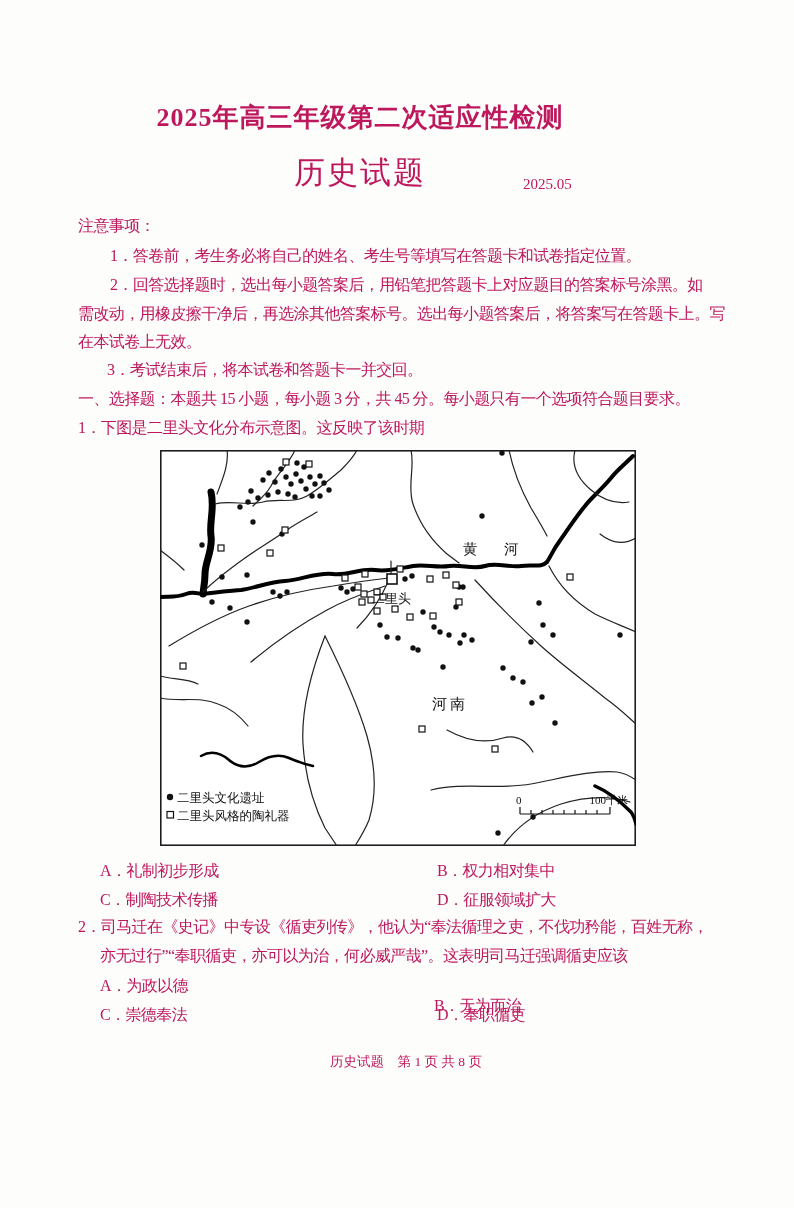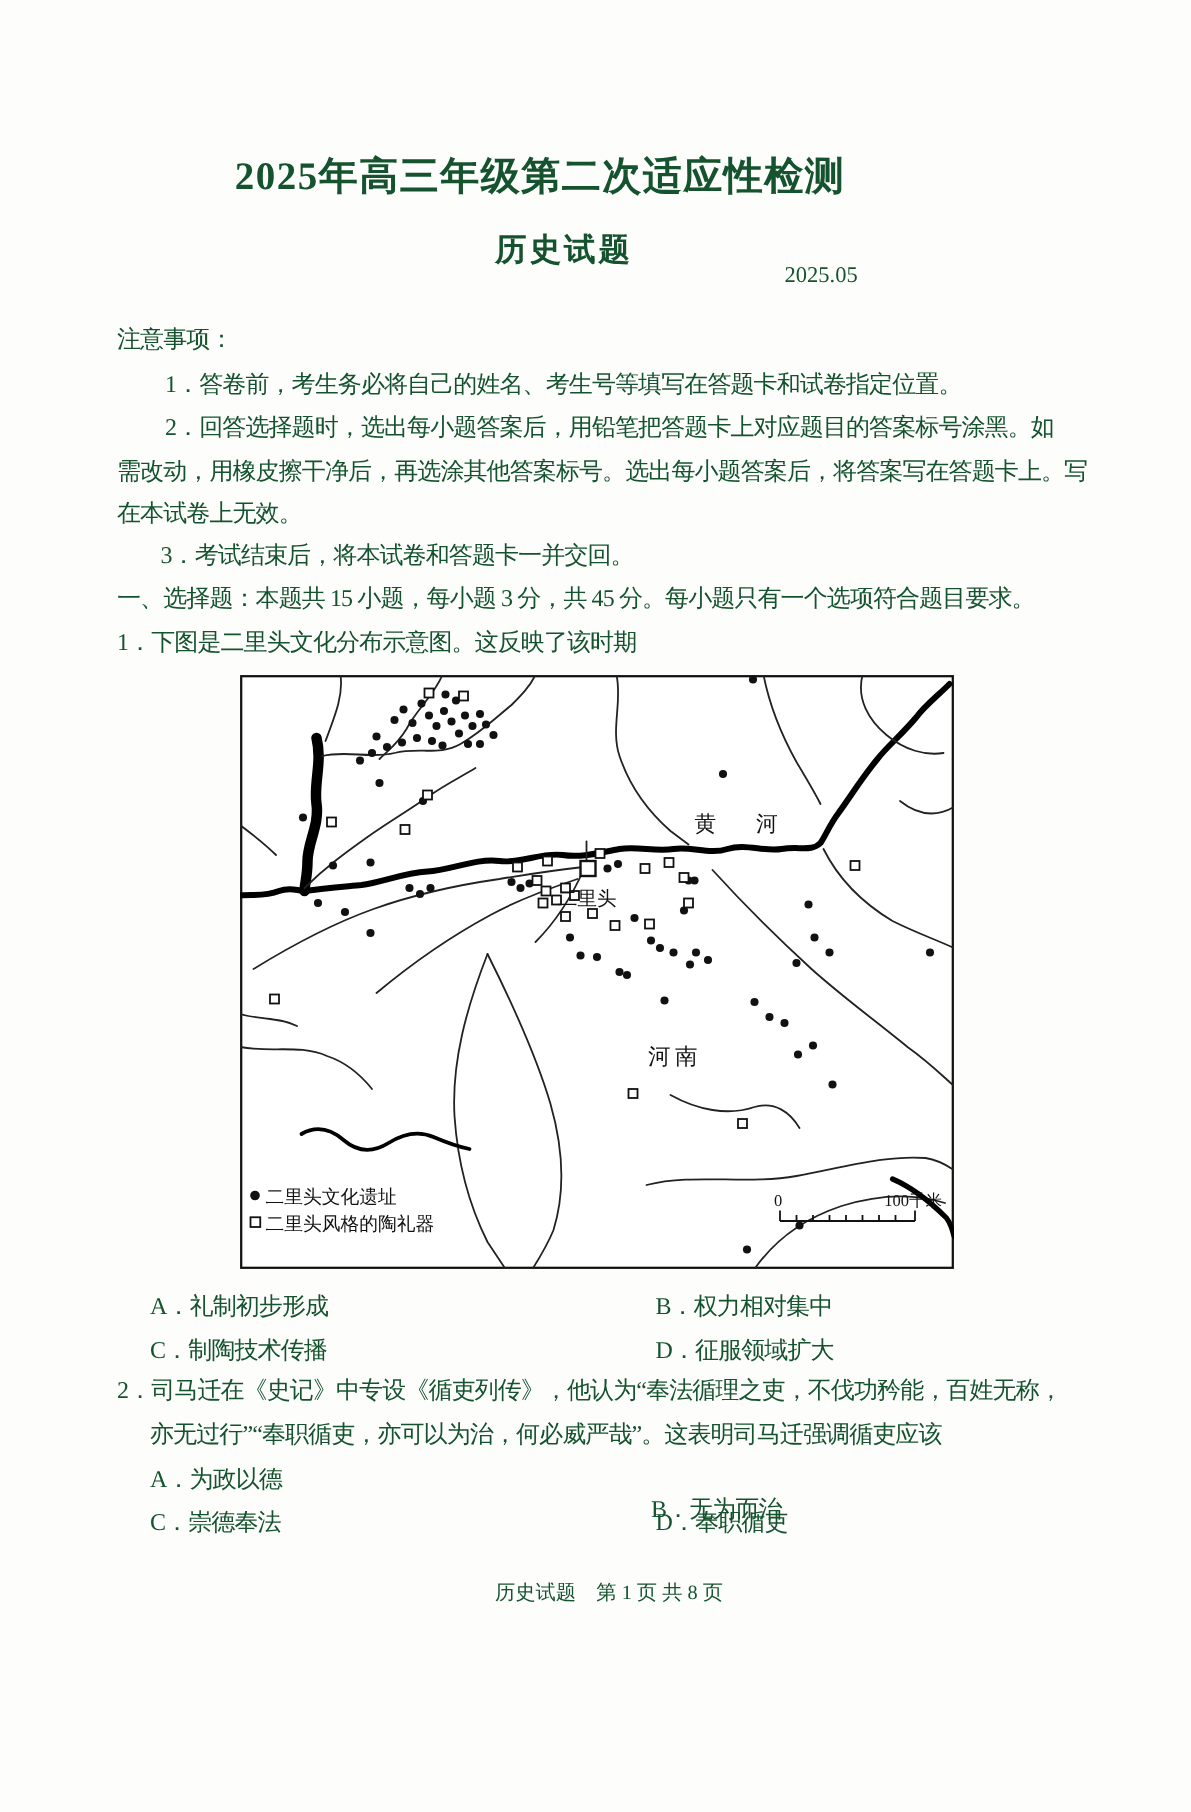--- a/index.html
+++ b/index.html
@@ -1,22 +1,22 @@
 <!DOCTYPE html>
 <html><head>
 <meta charset="utf-8">
 <style>
   html,body{margin:0;padding:0;background:#888;}
   #page{
     position:relative;width:794px;height:1208px;background:#fdfdfc;margin:0 auto;
-    font-family:"Liberation Serif","DejaVu Serif",serif;color:#14532d;overflow:hidden;
+    font-family:"Liberation Serif","DejaVu Serif",serif;color:#be185d;overflow:hidden;
   }
   .tline{position:absolute;white-space:pre;}
   .title1{left:0;top:100px;width:720px;text-align:center;font-size:26px;font-weight:bold;letter-spacing:1px;}
-  .title2{left:16px;top:152px;width:720px;text-align:center;font-size:21px;font-weight:bold;letter-spacing:2px;}
+  .title2{left:0;top:152px;width:720px;text-align:center;font-size:31px;font-weight:normal;letter-spacing:2px;}
   .exam-date{left:523px;top:176px;font-size:15px;}
   .body-line{font-size:16px;letter-spacing:-0.6px;}
   .footer{left:0;top:1053px;width:794px;text-align:center;font-size:13.5px;padding-left:18px;box-sizing:border-box;}
   #map-wrap{position:absolute;left:160px;top:450px;width:572px;height:396px;}
   svg text{font-family:"Liberation Serif","DejaVu Serif",serif;fill:#111;}
 </style>
 </head>
 <body>
 
 <div id="page">

